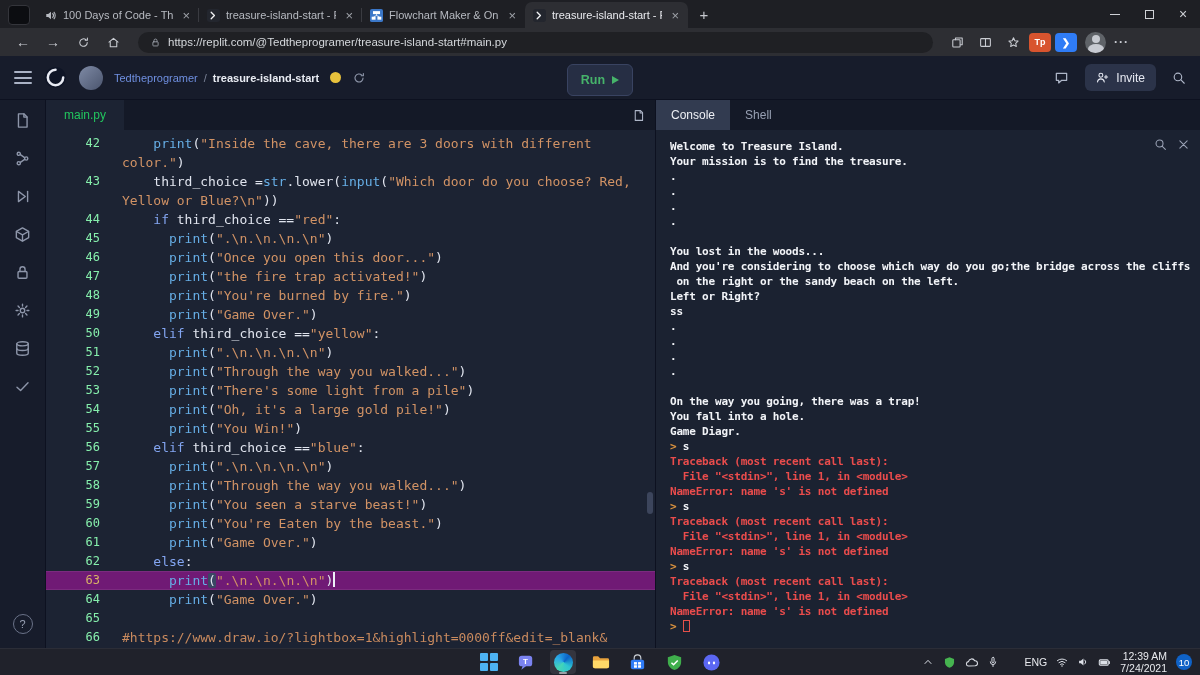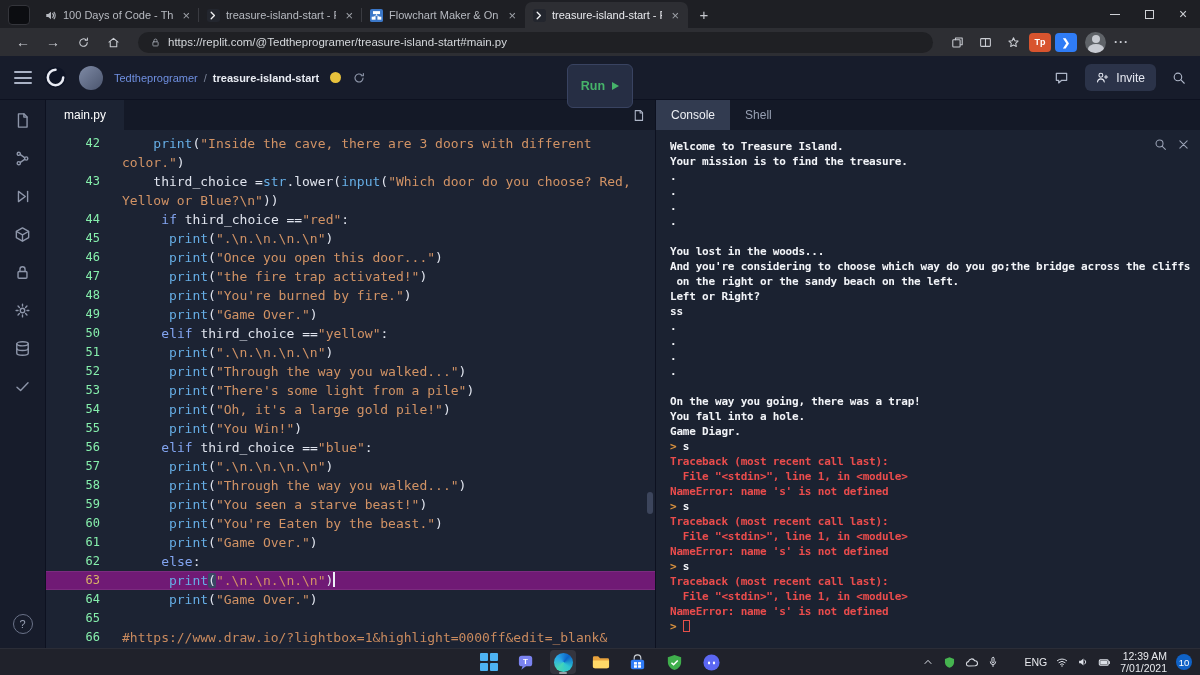--- a/index.html
+++ b/index.html
@@ -48,50 +48,50 @@
              align-items:center; gap:11px; padding:0 14px; position:relative; color:#e9ecf3; }
   .hamb { width:18px; display:flex; flex-direction:column; gap:3.5px; }
   .hamb i { height:2px; background:#aab2c5; border-radius:1px; display:block; }
   .ravatar { width:24px; height:24px; border-radius:50%; background:linear-gradient(135deg,#7e8aa5,#4b556e); position:relative; overflow:hidden;}
   .crumb { font-size:11px; display:flex; align-items:center; gap:6px; white-space:nowrap; }
   .crumb .user { color:#6f8fe0; }
   .crumb .sep { color:#7a8296; }
   .crumb .proj { color:#e9ecf3; font-weight:bold; }
   .ydot { width:11px; height:11px; border-radius:50%; background:#e8c23c; }
   .syncic { color:#8d95a8; }
-  .runbtn { position:absolute; left:50%; transform:translateX(-50%); top:8px; height:44px; min-width:66px;
+  .runbtn { position:absolute; left:50%; transform:translateX(-50%); top:8px; height:32px; min-width:66px;
             background:#262e44; border:1px solid #394361; border-radius:6px; display:flex; align-items:center;
             justify-content:center; gap:7px; color:#46b36a; font-size:12.5px; font-weight:bold; padding:0 12px;}
   .runtri { width:0; height:0; border-left:7px solid #46b36a; border-top:4.5px solid transparent; border-bottom:4.5px solid transparent; }
   .hright { margin-left:auto; display:flex; align-items:center; gap:16px; }
   .invitebtn { height:27px; background:#2b3349; border-radius:6px; display:flex; align-items:center; gap:7px;
                padding:0 11px; font-size:12px; color:#e6e9f2; }
   .hic { color:#aeb6c8; }
 
   
   .workspace { height:548px; display:flex; background:#1c2333; }
   .iconbar { width:46px; background:#171c2b; border-right:1px solid #0d1120; display:flex; flex-direction:column;
              align-items:center; padding-top:12px; gap:17px; }
   .sbtn { color:#8e96aa; }
   .helpbtn { margin-top:auto; margin-bottom:14px; width:20px; height:20px; border-radius:50%;
              border:1.4px solid #6a7288; color:#9aa2b5; font-size:11px; display:flex; align-items:center; justify-content:center; }
 
   .editorpane { width:610px; display:flex; flex-direction:column; border-right:1px solid #0d1120; }
   .strip { height:30px; background:#141927; display:flex; align-items:center; flex:0 0 30px; }
-  .filetab { height:30px; padding:0 18px; background:#1c2333; color:#ffffff; font-size:12px;
+  .filetab { height:30px; padding:0 18px; background:#1c2333; color:#22c55e; font-size:12px;
              display:flex; align-items:center; }
   .stripic { margin-left:auto; margin-right:10px; color:#aeb6c8; }
   .codearea { position:relative; flex:1; background:#1c2333; padding-top:4px; overflow:hidden;
               font-family:"DejaVu Sans Mono", monospace; font-size:13px; }
   .crow { display:flex; height:19px; line-height:19px; }
   .crow.active { background:#701a75; box-shadow: inset 0 1px 0 rgba(255,255,255,.08), inset 0 -1px 0 rgba(255,255,255,.08); }
   .gut { flex:0 0 62px; text-align:right; padding-right:8px; color:#86efac; font-size:12px; }
   .crow.active .gut { color:#d8b465; }
   .ctext { white-space:pre; padding-left:14px; color:#e0e4ee; }
-  .tk-p { color:#e0e4ee; } .tk-k { color:#83a5f1;margin-left:8px; } .tk-f { color:#66aee6; }
+  .tk-p { color:#e0e4ee; } .tk-k { color:#83a5f1; } .tk-f { color:#66aee6; }
   .tk-s { color:#d29365; } .tk-c { color:#c98a5e; }
   .tk-m { color:#e0e4ee; background:#3a4764; border-radius:2px; }
   .caret { display:inline-block; width:2px; height:15px; background:#eef1f8; vertical-align:-2px; }
   .scrollthumb { position:absolute; right:2px; top:362px; width:6px; height:22px; background:#3c455c; border-radius:3px; }
 
   .consolepane { flex:1; display:flex; flex-direction:column; background:#1b2231; }
   .ctab { height:30px; padding:0 15px; font-size:12px; color:#98a0b3; display:flex; align-items:center; }
   .ctab.active { background:#323b50; color:#eef0f5; }
   .conout { position:relative; flex:1; padding:9px 0 0 14px; overflow:hidden;
             font-family:"DejaVu Sans Mono", monospace; font-size:11px; font-weight:bold; letter-spacing:-0.2px; }
@@ -617,17 +617,17 @@
       </span>
     <span class="ic" id="ic-batt">
         <svg width="13" height="13" viewBox="0 0 16 16" fill="none" stroke="currentColor" stroke-width="1.3" stroke-linecap="round" stroke-linejoin="round">
           <rect x="1.6" y="4.8" width="11" height="6.4" rx="1.2"></rect>
           <path d="M14 6.8v2.4"></path>
           <rect x="2.8" y="6" width="8.6" height="4" fill="currentColor" stroke="none"></rect>
         </svg>
       </span>
     <span class="clock">
       <div>12:39 AM</div>
-      <div>7/01/2021</div>
+      <div>7/24/2021</div>
     </span>
     <span class="badge">10</span>
   </div>
 </div>
 
 </body></html>

